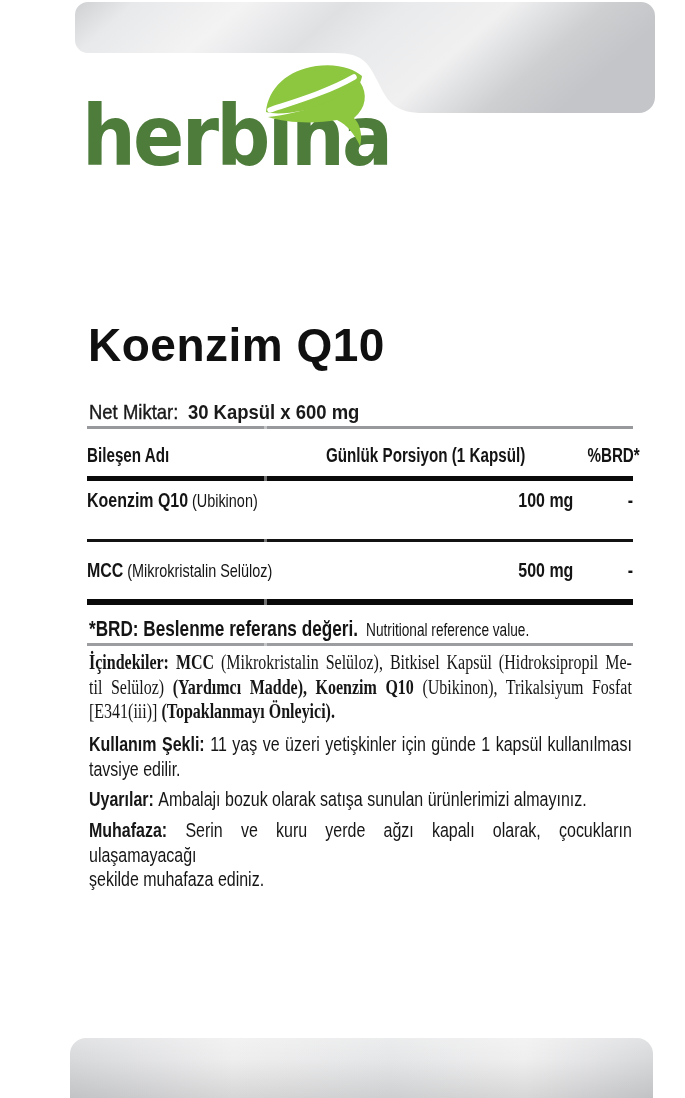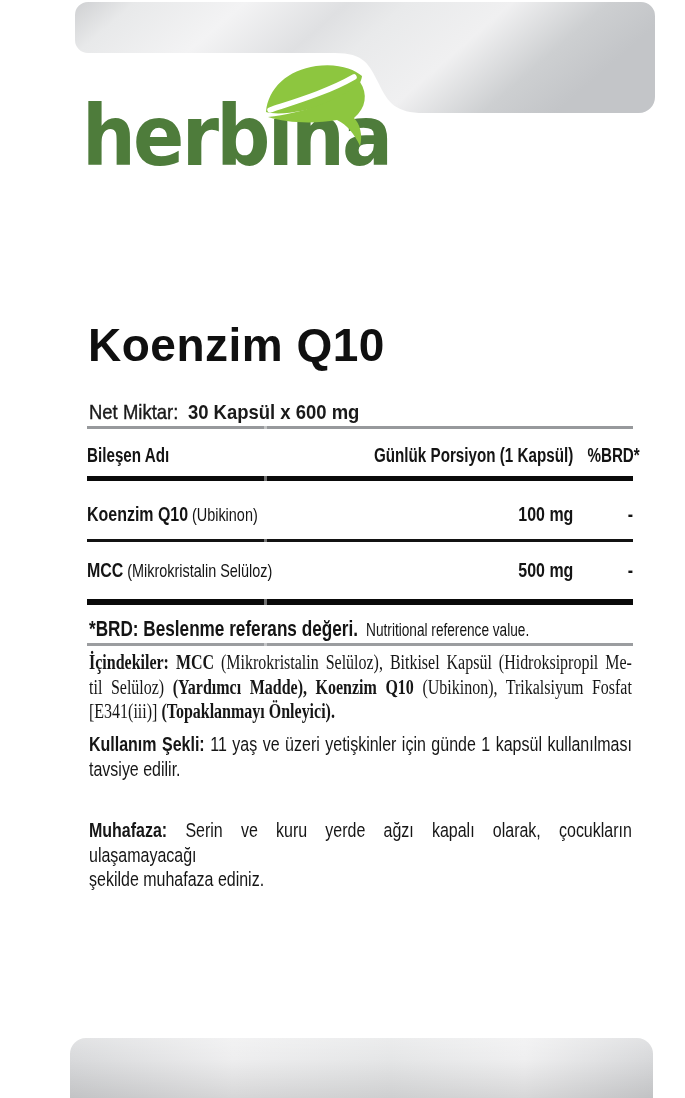--- a/index.html
+++ b/index.html
@@ -38,22 +38,22 @@
   
   .rule{position:absolute;left:67px;width:546px;}
   .rule.gray1{top:426px;height:2.5px;background:#97999c;}
   .rule.thick1{top:476px;height:5px;background:#0a0a0a;}
   .rule.thin{top:539px;height:2.5px;background:#131313;}
   .rule.thick2{top:599px;height:6px;background:#0a0a0a;}
   .rule.gray2{top:643px;height:2.5px;background:#9b9da0;}
   .seam{position:absolute;left:244px;top:420px;width:3px;height:230px;background:rgba(255,255,255,.42);}
   
   .trow{position:absolute;left:67px;width:546px;display:flex;align-items:baseline;}
-  .trow.hdr{top:444px;font-size:20px;}
-  .trow.r1{top:502px;}
+  .trow.hdr{top:444px;font-size:20px;gap:48px;}
+  .trow.r1{top:488px;}
   .trow.r2{top:558px;}
   .c1{flex:1;font-weight:700;font-size:21px;white-space:nowrap;
       transform:scaleX(.76);transform-origin:0 50%;}
   .c1 .detail{font-weight:400;font-size:19px;margin-left:5px;}
   .c2{font-weight:700;font-size:21px;text-align:right;white-space:nowrap;
       transform:scaleX(.76);transform-origin:100% 50%;}
   .c3{width:60px;font-weight:700;font-size:21px;text-align:right;
       transform:scaleX(.76);transform-origin:100% 50%;}
   .trow.hdr .c1,.trow.hdr .c2,.trow.hdr .c3{font-size:20px;font-weight:700;}
   
@@ -152,20 +152,25 @@
     </div>
   </div>
 
   <div class="para p2">
     <div class="cx">
       <div class="pline jl"><b>Kullanım Şekli: </b><span>11 yaş ve üzeri yetişkinler için günde 1 kapsül kullanılması</span></div>
       <div class="pline"><span>tavsiye edilir.</span></div>
     </div>
   </div>
 
+  <div class="para p3">
+    <div class="cx">
+      <div class="pline"><b>Uyarılar: </b><span>Ambalajı bozuk olarak satışa sunulan ürünlerimizi almayınız.</span></div>
+    </div>
+  </div>
 
   <div class="para p4">
     <div class="cx">
       <div class="pline jl"><b>Muhafaza: </b><span>Serin ve kuru yerde ağzı kapalı olarak, çocukların ulaşamayacağı</span></div>
       <div class="pline"><span>şekilde muhafaza ediniz.</span></div>
     </div>
   </div>
 
   <div class="band-bottom"></div>
 

